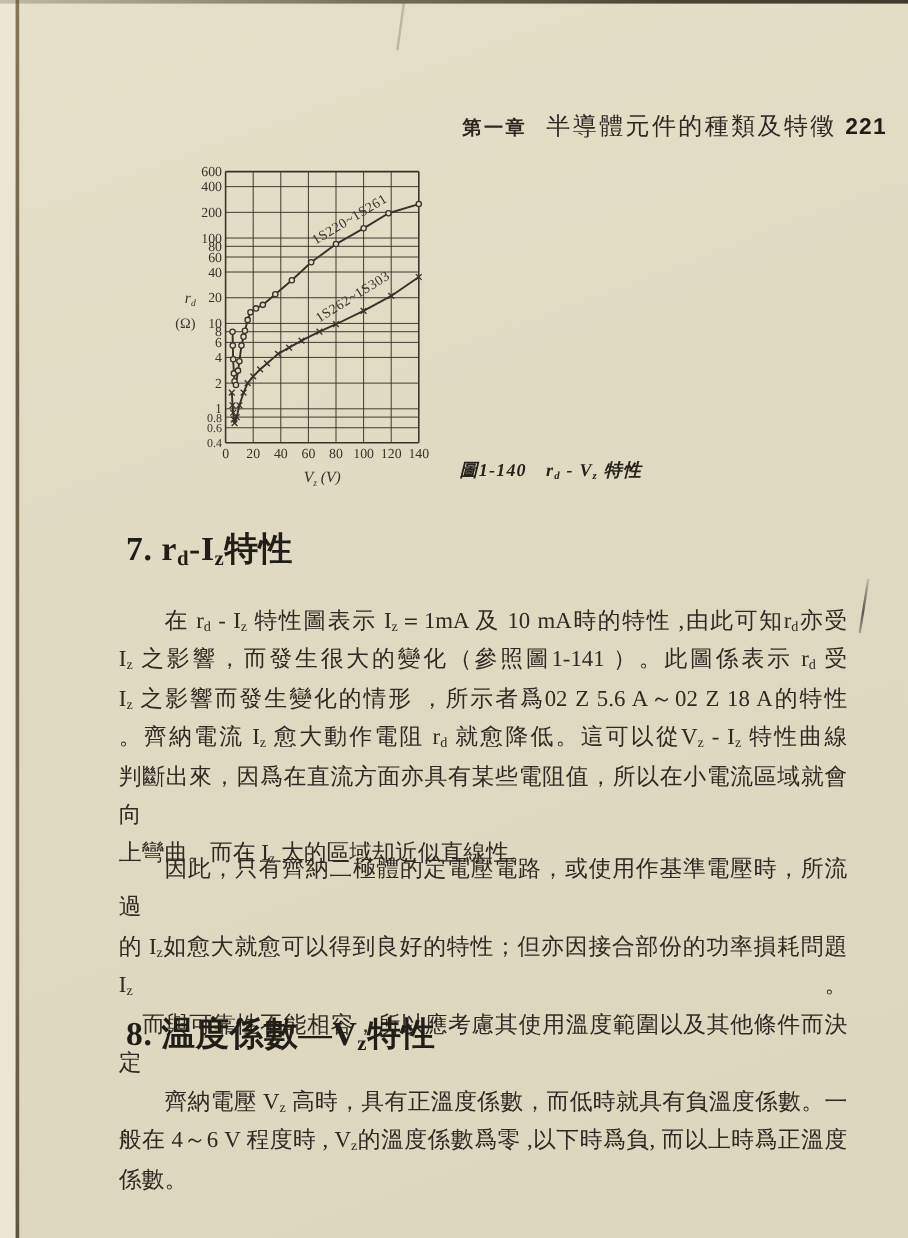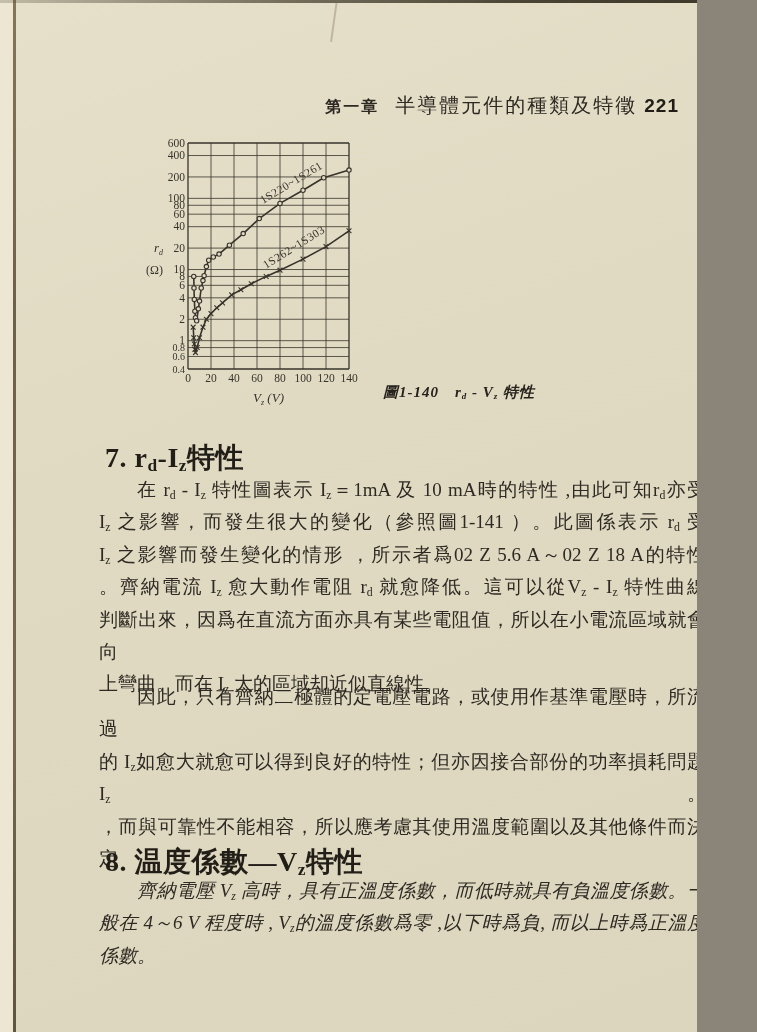--- a/index.html
+++ b/index.html
@@ -1,17 +1,17 @@
 <!DOCTYPE html>
 <html><head>
 <meta charset="utf-8">
 <style>
   html,body{margin:0;padding:0;background:#8a8578;}
   .page{
-    position:relative;width:697px;height:1032px;overflow:hidden;
+    position:relative;width:757px;height:1032px;overflow:hidden;
     background:linear-gradient(160deg,#e6dfc9 0%,#e1dac3 40%,#ddd6bf 100%);
     font-family:"Liberation Serif","DejaVu Serif",serif;
     color:#2c2822;
   }
   
   .left-strip{position:absolute;left:0;top:0;width:13px;height:100%;background:#ece6d3;}
   .binding-line{position:absolute;left:13px;top:0;width:3px;height:100%;
     background:linear-gradient(180deg,#857659,#6e6149 30%,#75684e 70%,#5f5440);}
   .top-line{position:absolute;left:0;top:0;width:100%;height:3px;
     background:linear-gradient(90deg,rgba(80,74,56,.25),rgba(80,74,56,.75) 40%,#4a4434 75%,#3e392b);}
@@ -33,21 +33,21 @@
     letter-spacing:1px;color:#26221c;font-style:italic;}
   .figure-caption sub{font-size:.6em;}
   
   .sec-heading{position:absolute;left:105px;font-size:28px;font-weight:bold;color:#211d17;
     letter-spacing:.5px;}
   .sec-heading sub{font-size:.62em;vertical-align:-.22em;}
   .para{position:absolute;left:99px;width:607px;font-size:19px;line-height:32.4px;
     color:#2e2a23;}
   .para .tline{text-align:justify;text-align-last:justify;white-space:normal;}
   .para .tline:last-child{text-align-last:left;}
-  .para .tline:first-child{text-indent:2em;}
+  .para .tline:first-child{text-indent:2em;margin-top:28px;}
   sub{font-size:.62em;vertical-align:-.22em;line-height:0;}
 </style>
 </head>
 <body>
 
 <div class="page">
 
   <div class="left-strip"></div>
   <div class="binding-line"></div>
   <div class="top-line"></div>
@@ -197,19 +197,19 @@
 
   <div class="para" style="top:681px;">
       <div class="tline">因此，只有齊納二極體的定電壓電路，或使用作基準電壓時，所流過</div>
       <div class="tline">的 I<sub>z</sub>如愈大就愈可以得到良好的特性；但亦因接合部份的功率損耗問題</div>
       <div class="tline">I<sub>z</sub> 。</div>
       <div class="tline">，而與可靠性不能相容，所以應考慮其使用溫度範圍以及其他條件而決定</div>
     </div>
 
   <div class="sec-heading" style="top:843px;">8. 温度係數—V<sub>z</sub>特性</div>
 
-  <div class="para" style="top:875px;font-style:italic;">
+  <div class="para" style="top:875px;">
       <div class="tline">齊納電壓 V<sub>z</sub> 高時，具有正溫度係數，而低時就具有負溫度係數。一</div>
       <div class="tline">般在 4～6 V 程度時 , V<sub>z</sub>的溫度係數爲零 ,以下時爲負,  而以上時爲正溫度</div>
       <div class="tline">係數。</div>
     </div>
 
 </div>
 
 </body></html>

